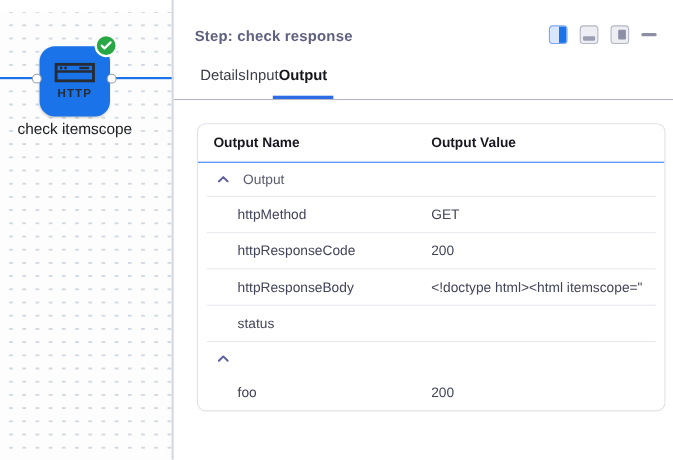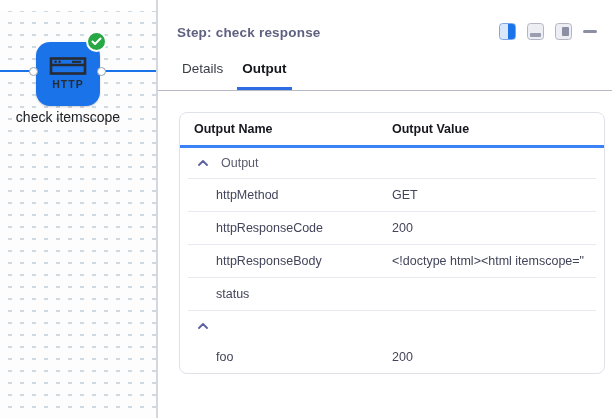--- a/index.html
+++ b/index.html
@@ -45,27 +45,27 @@
   .panel-header { height:40px; display:flex; align-items:flex-end; padding:0 15px 0 19px; }
   .panel-title { color:#5f6180; font-weight:700; font-size:13.5px; letter-spacing:.2px; }
   .toolbar { margin-left:auto; display:flex; align-items:center; gap:11px; }
   .licon { width:17px; height:17px; border-radius:3.5px; position:relative; cursor:pointer; }
   .licon.split { border:1.5px solid #7ba6ee; background:linear-gradient(90deg,#d9e7fc 0 52%, #1a73e8 52% 100%); }
   .licon.bottom, .licon.modal { border:1.5px solid #b3b5c3; background:#edeef3; }
   .licon.bottom::after { content:""; position:absolute; left:2px; right:2px; bottom:2px; height:4.5px; background:#9b9eb1; border-radius:1px; }
   .licon.modal::after  { content:""; position:absolute; right:2px; top:2.5px; width:7.5px; height:9.5px; background:#8c8fa3; border-radius:1px; }
   .minimize { width:14px; height:2.5px; background:#8c8fa3; border-radius:2px; cursor:pointer; }
 
-  .tabs { margin-top:15px; padding-left:24px; display:flex; gap:19px; border-bottom:1px solid #b6b8c4; }
+  .tabs { margin-top:15px; padding-left:24px; display:flex; border-bottom:1px solid #b6b8c4; }
   .tab { font-size:13.5px; color:#3b3d47; padding:6px 0 14px; cursor:pointer; position:relative; }
   .tab.active { color:#15161c; font-weight:700; }
   .tab.active::after { content:""; position:absolute; left:-5px; right:-5px; bottom:0; height:3px; background:#2d6ce5; }
 
   .card { margin:21px 0 0 21px; width:426px; border:1px solid #e0e2ea; border-radius:8px; background:#fff; overflow:hidden; }
-  .thead { display:flex; align-items:center; height:35px; border-bottom:3px solid #3b82f6;
+  .thead { display:flex; align-items:center; height:35px; border-bottom:1px solid #3b82f6;
            font-weight:700; font-size:12.5px; color:#17181f; }
   .col-name { width:212px; padding-left:14px; }
   .col-value { flex:1; white-space:nowrap; overflow:hidden; padding-right:4px; }
   .group-row { display:flex; align-items:center; height:30px; font-size:12.5px; color:#5a5c6e; cursor:pointer; }
   .chev { margin:0 13px 0 18px; display:flex; }
   .item-row { display:flex; align-items:center; height:32px; font-size:12.5px; color:#42455a; }
   .item-row .name { width:212px; padding-left:36px; }
   .item-row .value { flex:1; white-space:nowrap; overflow:hidden; padding-right:4px; }
   .sep { height:1px; background:#e8e9ef; margin:0 8px; }
 </style>
@@ -108,20 +108,21 @@
     <div class="toolbar">
       <div class="licon split"></div>
       <div class="licon bottom"></div>
       <div class="licon modal"></div>
       <div class="minimize"></div>
     </div>
   </div>
 
   <div class="tabs">
     <div class="tab">Details</div>
+    <div class="tab">Input</div>
     <div class="tab active">Output</div>
   </div>
 
   <div class="card">
 
     <div class="thead">
       <div class="col-name">Output Name</div>
       <div class="col-value">Output Value</div>
     </div>
 

